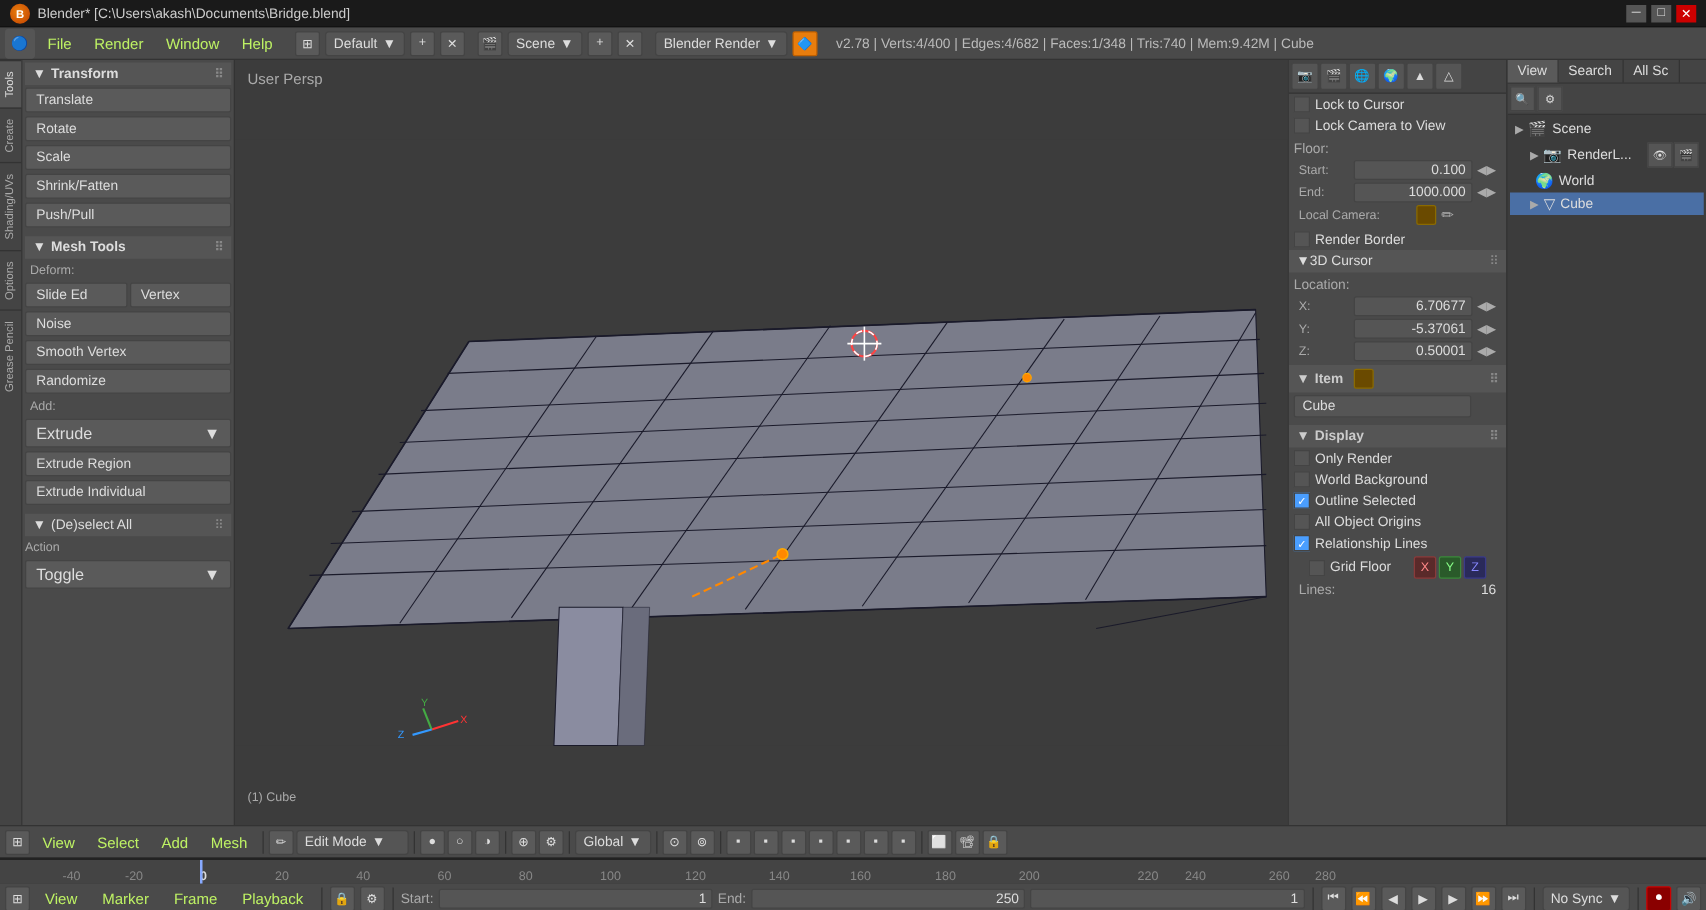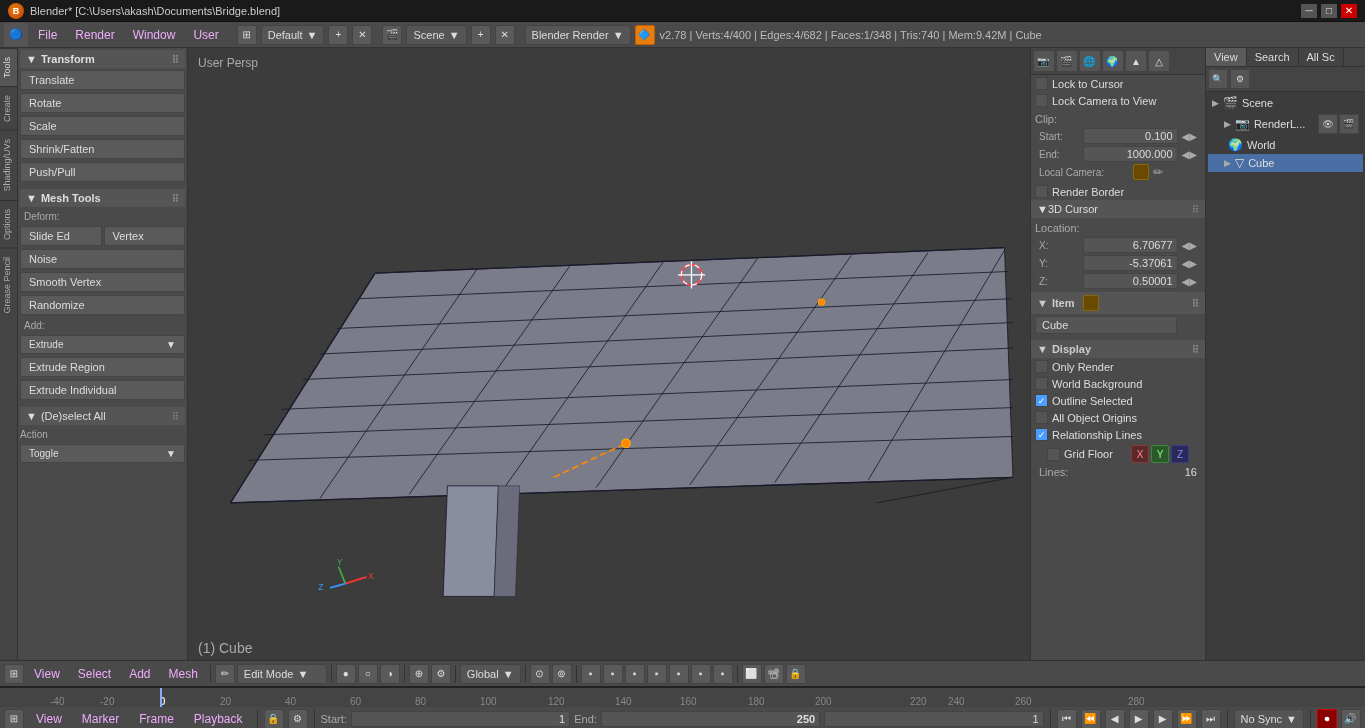--- a/index.html
+++ b/index.html
@@ -78,40 +78,40 @@
       border-radius: 3px;
       display: flex;
       align-items: center;
       justify-content: center;
       cursor: pointer;
     }
     .menu-item {
       padding: 2px 8px;
       cursor: pointer;
       border-radius: 3px;
-      color: #f0abfc;
+      color: #bef264;
       font-size: 12px;
     }
     .header-dropdown {
       display: flex;
       align-items: center;
       background: #555;
       border: 1px solid #444;
       border-radius: 3px;
       padding: 1px 6px;
       cursor: pointer;
       color: #ddd;
       font-size: 11px;
       height: 20px;
       gap: 4px;
     }
     .info-bar {
       font-size: 11px;
       color: #bbb;
-      margin-left: 3px;
+      margin-left: 13px;
     }
 
     
     .main-area {
       display: flex;
       height: calc(728px - 22px - 26px - 44px - 24px);
     }
 
     
     .left-toolbar {
@@ -166,21 +166,21 @@
     }
 
     .dropdown-btn {
       width: 100%;
       background: #5a5a5a;
       border: 1px solid #444;
       color: #ddd;
       padding: 3px 8px;
       text-align: left;
       cursor: pointer;
-      font-size: 10px;
+      font-size: 13px;
       border-radius: 2px;
       display: flex;
       align-items: center;
       justify-content: space-between;
       margin-bottom: 1px;
     }
 
     .action-label {
       color: #aaa;
       font-size: 10px;
@@ -215,24 +215,24 @@
     
     .bridge-svg {
       position: absolute;
       top: 0; left: 0;
       width: 100%;
       height: 100%;
     }
 
     .status-label {
       position: absolute;
-      bottom: 4px;
+      bottom: 16px;
       left: 10px;
       color: #aaa;
-      font-size: 14px;
+      font-size: 10px;
       margin-top: 16px;
     }
 
     
     .right-panel {
       width: 175px;
       background: #4a4a4a;
       border-left: 1px solid #333;
       display: flex;
       flex-direction: column;
@@ -543,21 +543,21 @@
     <button class="win-btn maximize">□</button>
     <button class="win-btn close">✕</button>
   </div>
 </div>
 
 <div class="menu-bar">
   <div class="menu-icon">🔵</div>
   <span class="menu-item">File</span>
   <span class="menu-item">Render</span>
   <span class="menu-item">Window</span>
-  <span class="menu-item">User</span>
+  <span class="menu-item">Help</span>
   <div style="display:flex;align-items:center;gap:4px;margin-left:8px;">
     <div class="vt-icon-btn">⊞</div>
     <div class="header-dropdown">
       <span>Default</span>
       <span>▼</span>
     </div>
     <div class="vt-icon-btn">+</div>
     <div class="vt-icon-btn">✕</div>
   </div>
   <div style="display:flex;align-items:center;gap:4px;margin-left:8px;">
@@ -713,21 +713,21 @@
         <div class="checkbox"></div>
         <span>Lock to Cursor</span>
       </div>
 
       <div class="checkbox-item">
         <div class="checkbox"></div>
         <span>Lock Camera to View</span>
       </div>
 
       <div class="clip-section">
-        <div class="clip-label">Clip:</div>
+        <div class="clip-label">Floor:</div>
         <div class="field-row">
           <span class="field-label">Start:</span>
           <span class="field-input">0.100</span>
           <span style="font-size:10px;color:#aaa;">◀▶</span>
         </div>
         <div class="field-row">
           <span class="field-label">End:</span>
           <span class="field-input">1000.000</span>
           <span style="font-size:10px;color:#aaa;">◀▶</span>
         </div>
@@ -922,40 +922,40 @@
       <span style="color:#888;font-size:10px;position:absolute;left:415px;">80</span>
       <span style="color:#888;font-size:10px;position:absolute;left:480px;">100</span>
       <span style="color:#888;font-size:10px;position:absolute;left:548px;">120</span>
       <span style="color:#888;font-size:10px;position:absolute;left:615px;">140</span>
       <span style="color:#888;font-size:10px;position:absolute;left:680px;">160</span>
       <span style="color:#888;font-size:10px;position:absolute;left:748px;">180</span>
       <span style="color:#888;font-size:10px;position:absolute;left:815px;">200</span>
       <span style="color:#888;font-size:10px;position:absolute;left:910px;">220</span>
       <span style="color:#888;font-size:10px;position:absolute;left:948px;">240</span>
       <span style="color:#888;font-size:10px;position:absolute;left:1015px;">260</span>
-      <span style="color:#888;font-size:10px;position:absolute;left:1128px;">280</span>
+      <span style="color:#888;font-size:10px;position:absolute;left:1052px;">280</span>
     </div>
 
     <div style="position:absolute;left:160px;top:0;bottom:0;width:2px;background:#88aaff;"></div>
   </div>
   <div class="timeline-bar">
     <div class="vt-icon-btn">⊞</div>
     <span class="menu-item">View</span>
     <span class="menu-item">Marker</span>
     <span class="menu-item">Frame</span>
     <span class="menu-item">Playback</span>
     <div class="vt-separator"></div>
 
     <div class="vt-icon-btn">🔒</div>
     <div class="vt-icon-btn">⚙</div>
     <div class="vt-separator"></div>
     <span style="color:#aaa;font-size:11px;">Start:</span>
     <span class="field-input" style="width:50px;">1</span>
     <span style="color:#aaa;font-size:11px;">End:</span>
-    <span class="field-input" style="width:50px;font-weight:bold;">250</span>
+    <span class="field-input" style="width:50px;">250</span>
     <span class="field-input" style="width:40px;">1</span>
     <div class="vt-separator"></div>
 
     <div class="vt-icon-btn">⏮</div>
     <div class="vt-icon-btn">⏪</div>
     <div class="vt-icon-btn">◀</div>
     <div class="vt-icon-btn">▶</div>
     <div class="vt-icon-btn">▶</div>
     <div class="vt-icon-btn">⏩</div>
     <div class="vt-icon-btn">⏭</div>

